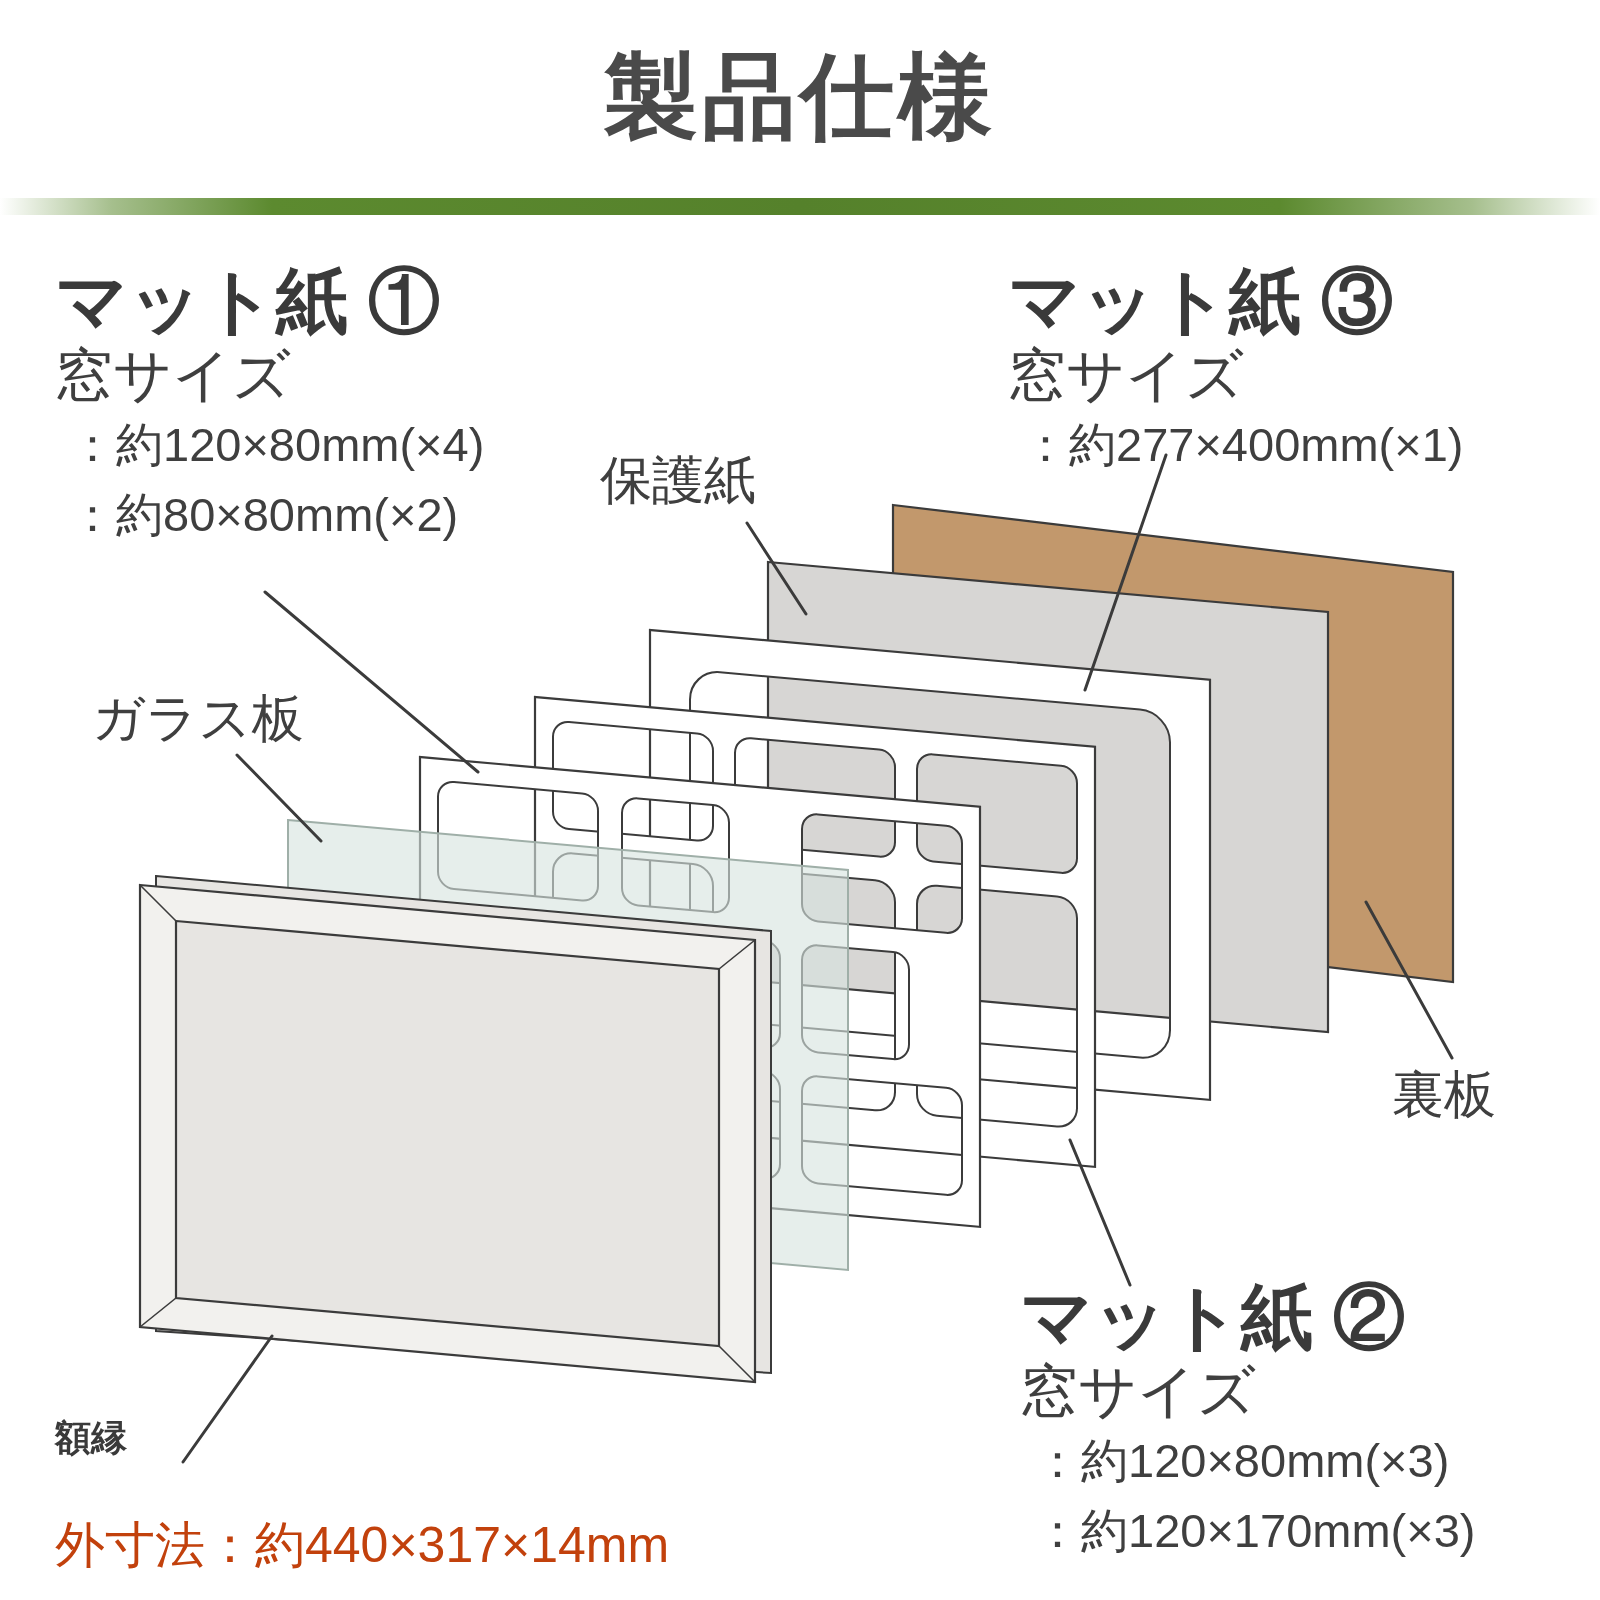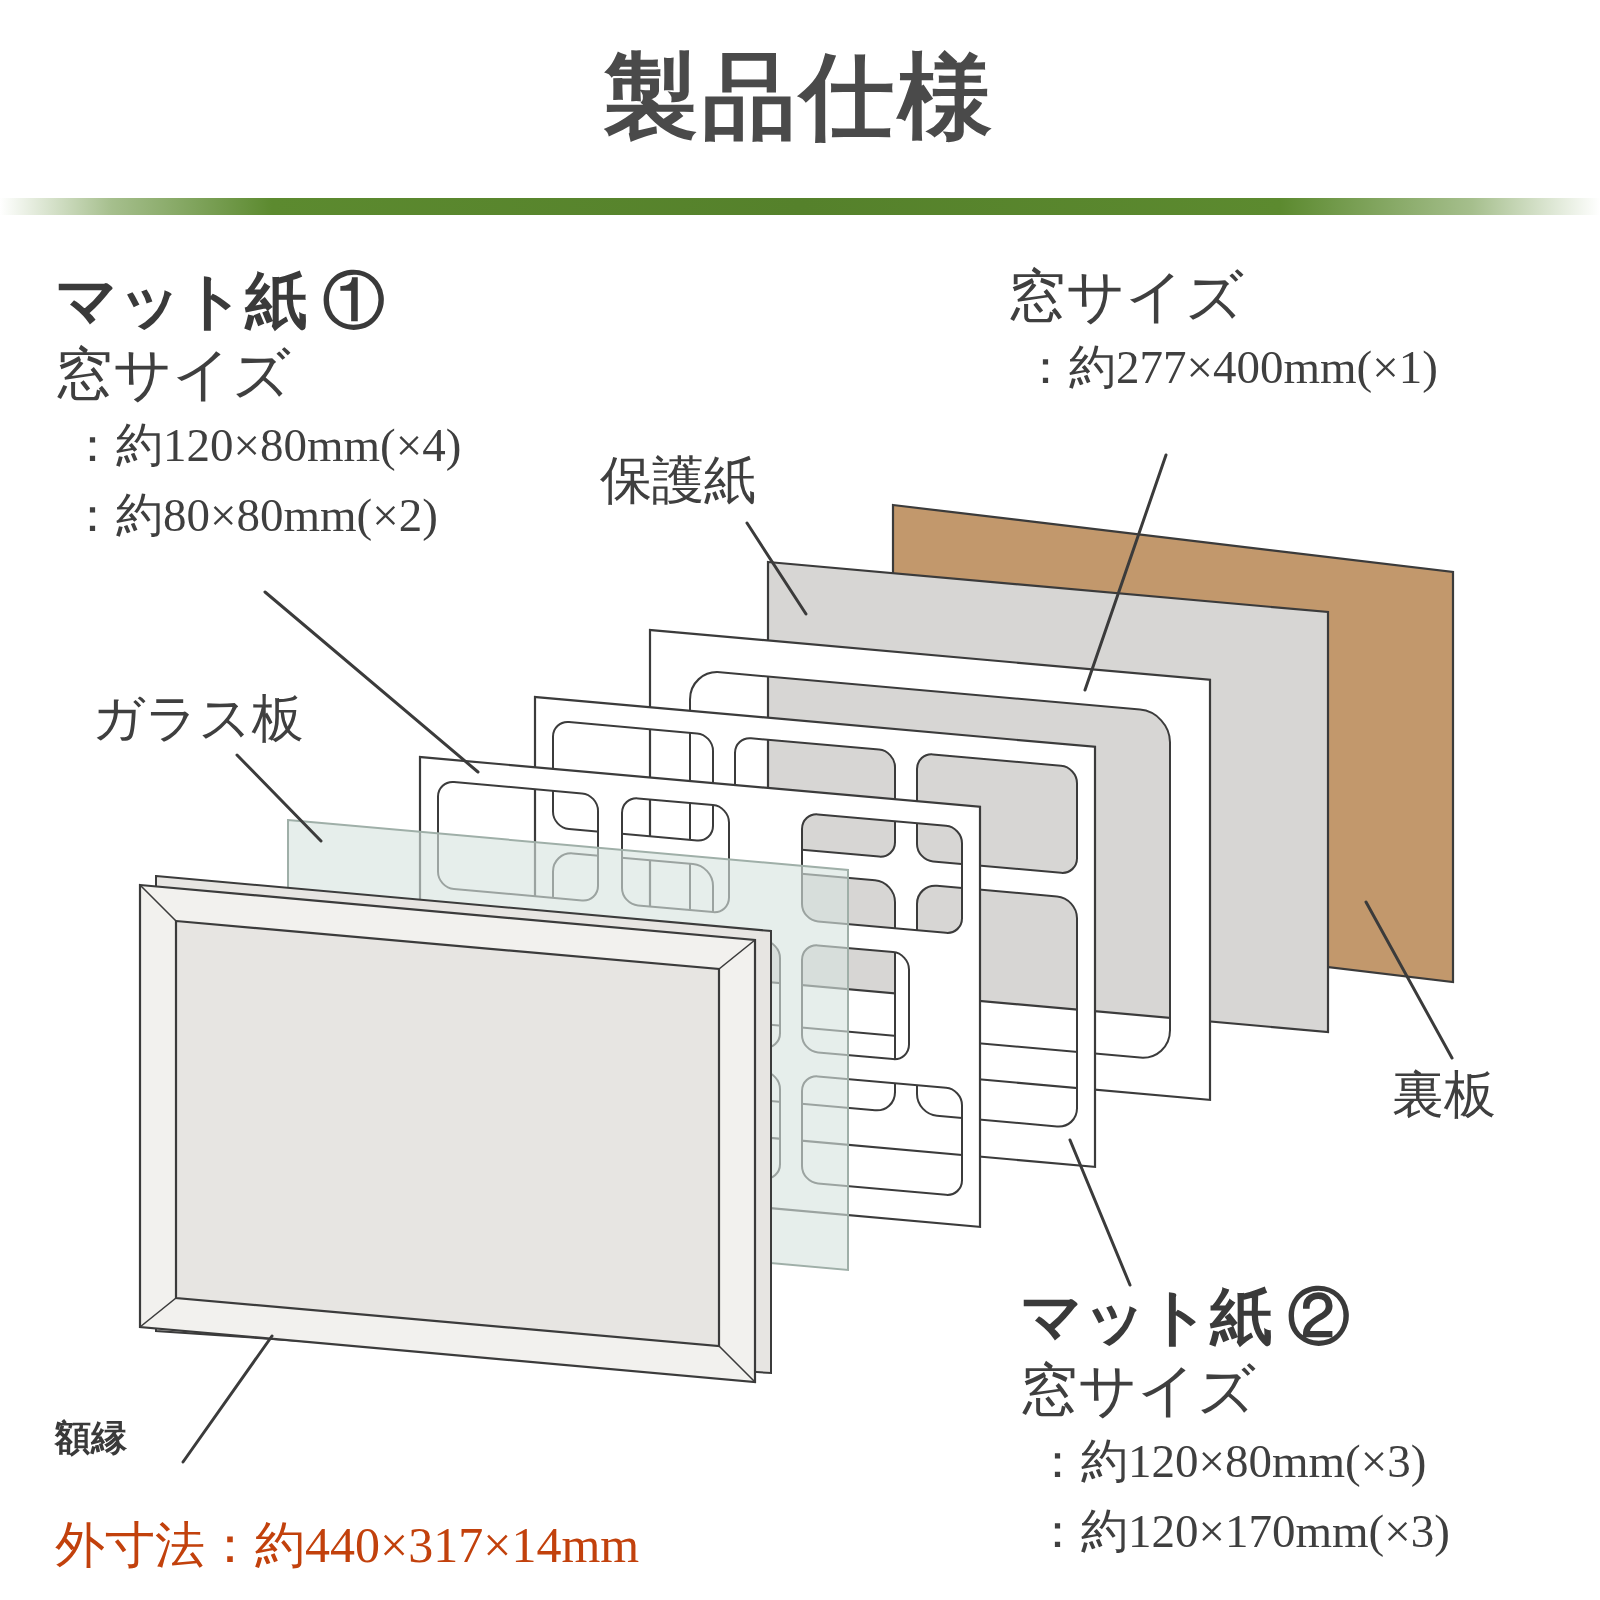--- a/index.html
+++ b/index.html
@@ -1,32 +1,32 @@
 <!DOCTYPE html>
 <html><head>
 <meta charset="utf-8">
 <style>
   html,body{margin:0;padding:0;background:#fff;}
   .canvas{position:relative;width:1600px;height:1600px;background:#ffffff;overflow:hidden;
-          font-family:Liberation Serif, serif;color:#3f3f3f;}
+          font-family:Liberation Sans, sans-serif;color:#3f3f3f;}
   .page-title{position:absolute;left:0;top:34px;width:1600px;text-align:center;
               font-size:94px;font-weight:600;letter-spacing:4px;color:#4a4a4a;}
   .green-bar{position:absolute;left:0;top:198px;width:1600px;height:17px;
              background:linear-gradient(90deg,
                rgba(92,138,47,0) 0%,
                rgba(92,138,47,0.55) 7%,
                #5c8a2f 17%,
                #55812b 50%,
                #5c8a2f 80%,
                rgba(92,138,47,0.55) 92%,
                rgba(92,138,47,0) 100%);}
   svg.diagram{position:absolute;left:0;top:0;}
   .spec-block{position:absolute;white-space:nowrap;}
   .spec-block p{margin:0;}
-  .blk-title{font-size:62px;font-weight:700;line-height:78px;color:#3a3a3a;}
+  .blk-title{font-size:72px;font-weight:700;line-height:78px;color:#3a3a3a;}
   .blk-sub{font-size:58px;line-height:70px;}
   .blk-line{font-size:47px;line-height:70px;padding-left:14px;}
   .tag{position:absolute;font-size:52px;white-space:nowrap;color:#3f3f3f;}
   .tag-bold{font-weight:700;font-size:36px;color:#3a3a3a;}
   .frame-spec{position:absolute;font-size:50px;white-space:nowrap;color:#c2410c;}
 </style>
 </head>
 <body>
 
 <div class="canvas">
@@ -131,20 +131,21 @@
   </svg>
 
   <div class="spec-block" style="left:55px;top:262px;">
     <p class="blk-title">マット紙 ①</p>
     <p class="blk-sub">窓サイズ</p>
     <p class="blk-line">：約120×80mm(×4)</p>
     <p class="blk-line">：約80×80mm(×2)</p>
   </div>
 
   <div class="spec-block" style="left:1008px;top:262px;">
+    <p class="blk-title">マット紙 ③</p>
     <p class="blk-sub">窓サイズ</p>
     <p class="blk-line">：約277×400mm(×1)</p>
   </div>
 
   <div class="spec-block" style="left:1008px;top:1278px;margin-left:12px;">
     <p class="blk-title">マット紙 ②</p>
     <p class="blk-sub">窓サイズ</p>
     <p class="blk-line">：約120×80mm(×3)</p>
     <p class="blk-line">：約120×170mm(×3)</p>
   </div>

